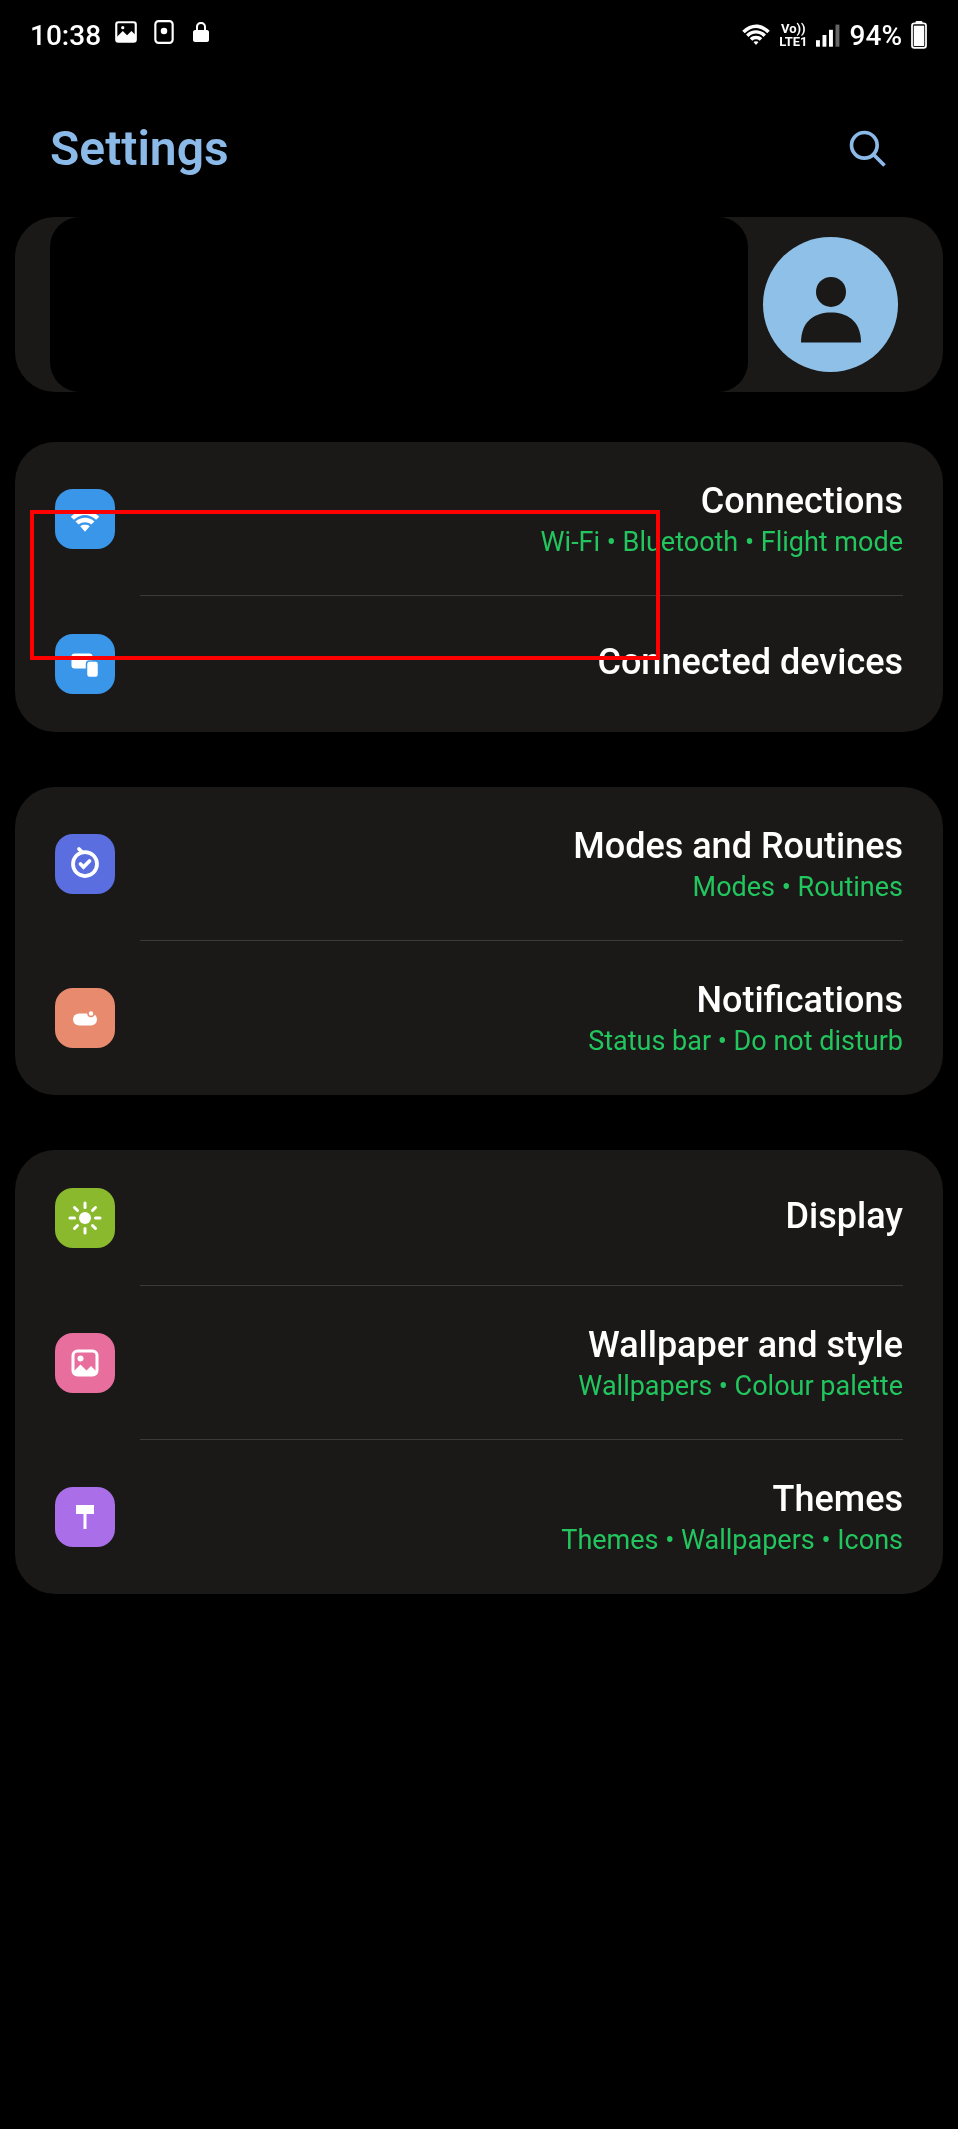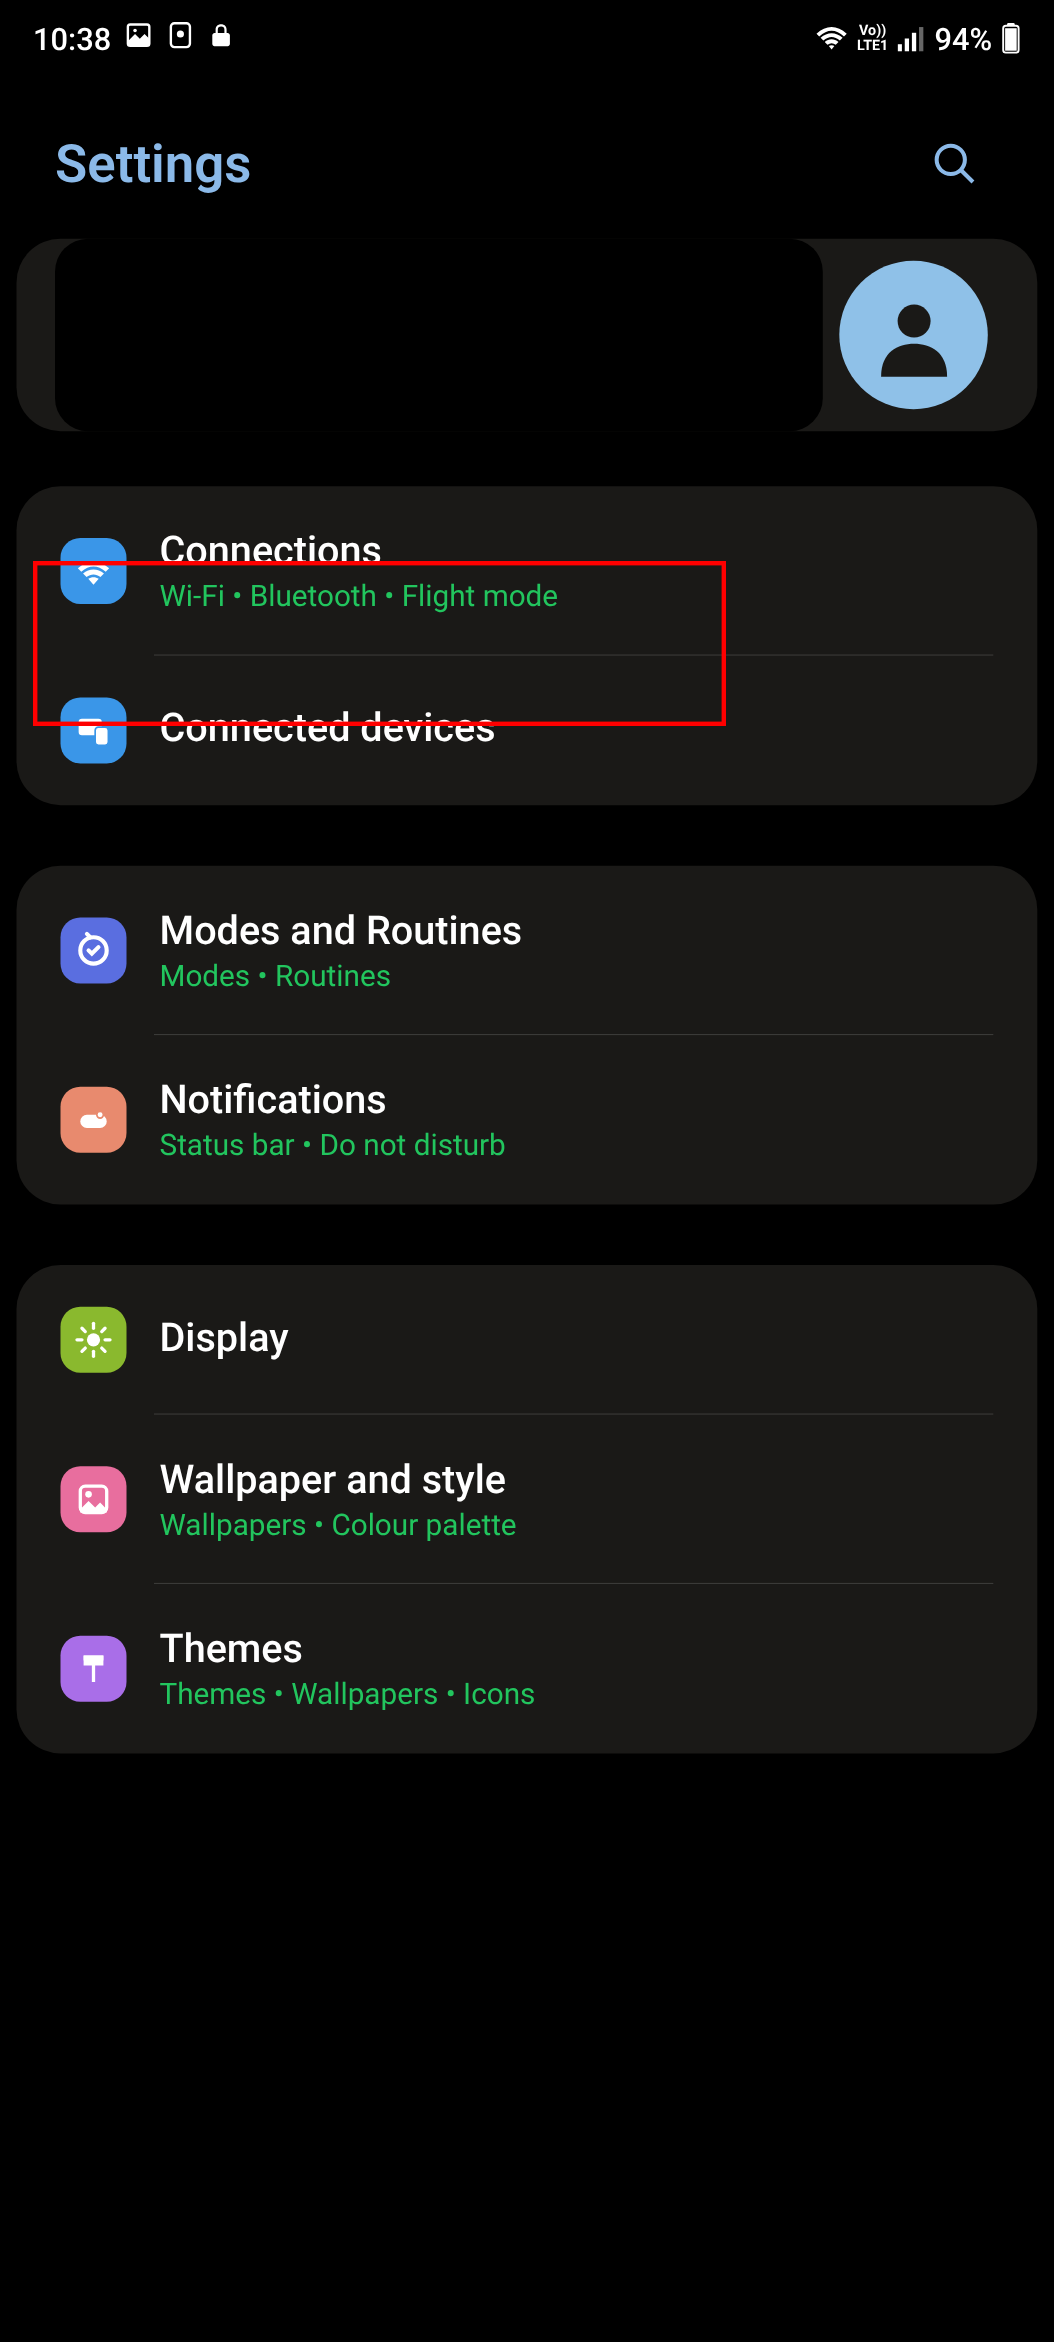--- a/index.html
+++ b/index.html
@@ -96,20 +96,21 @@
       align-items: center;
       justify-content: center;
       z-index: 1;
     }
     
     .settings-group {
       margin: 0 15px 55px 15px;
       background: #1a1917;
       border-radius: 40px;
       overflow: hidden;
+      text-align: right;
     }
     
     .settings-item {
       display: flex;
       align-items: center;
       padding: 38px 40px;
       position: relative;
     }
     
     .settings-item:not(:last-child)::after {

